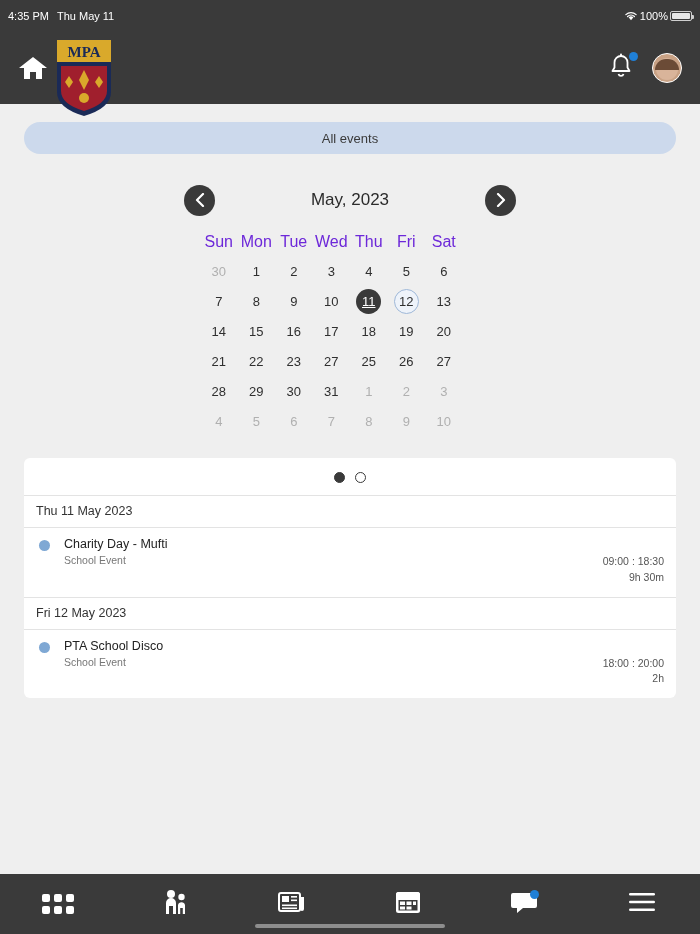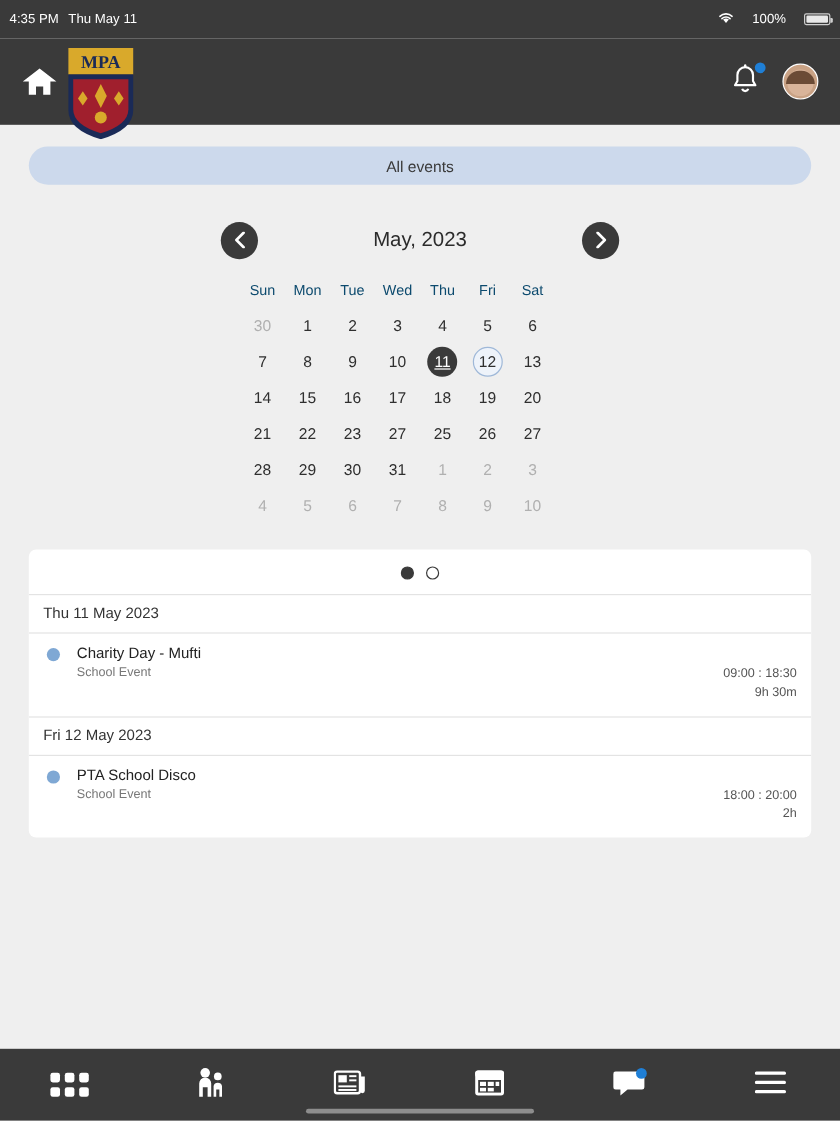--- a/index.html
+++ b/index.html
@@ -15,21 +15,21 @@
   .statusbar {
     height: 18px;
     background: #3a3a3a;
     color: #ffffff;
     font-size: 11px;
     display: flex;
     align-items: center;
     padding: 16px 8px;
   }
   .statusbar .left { display: flex; gap: 8px; align-items: center; }
-  .statusbar .right { margin-left: auto; display: flex; gap: 15px; align-items: center; }
+  .statusbar .right { margin-left: auto; display: flex; gap: 2px; align-items: center; }
   .battery {
     width: 22px; height: 10px;
     border: 1px solid #cfcfcf;
     border-radius: 2px;
     position: relative;
     display: inline-block;
   }
   .battery:after {
     content: "";
     position: absolute;
@@ -129,21 +129,21 @@
   }
   .cal-row { display: flex; }
   .cal-cell {
     width: 37.5px;
     height: 30px;
     display: flex; align-items: center; justify-content: center;
     font-size: 13px;
     color: #2f2f2f;
     position: relative;
   }
-  .dow { color: #0c4a6e; font-size: 12px; padding-bottom: 4px; height: 24px; }
+  .dow { color: #6d28d9; font-size: 16px; padding-bottom: 4px; height: 24px; }
   .muted { color: #b0b0b0; }
   .daynum { 
     width: 25px; height: 25px; border-radius: 50%;
     display: flex; align-items: center; justify-content: center;
   }
   .daynum.today {
     background: #3a3a3a; color: #ffffff; text-decoration: underline;
   }
   .daynum.selected {
     border: 1px solid #9fb8d8;

